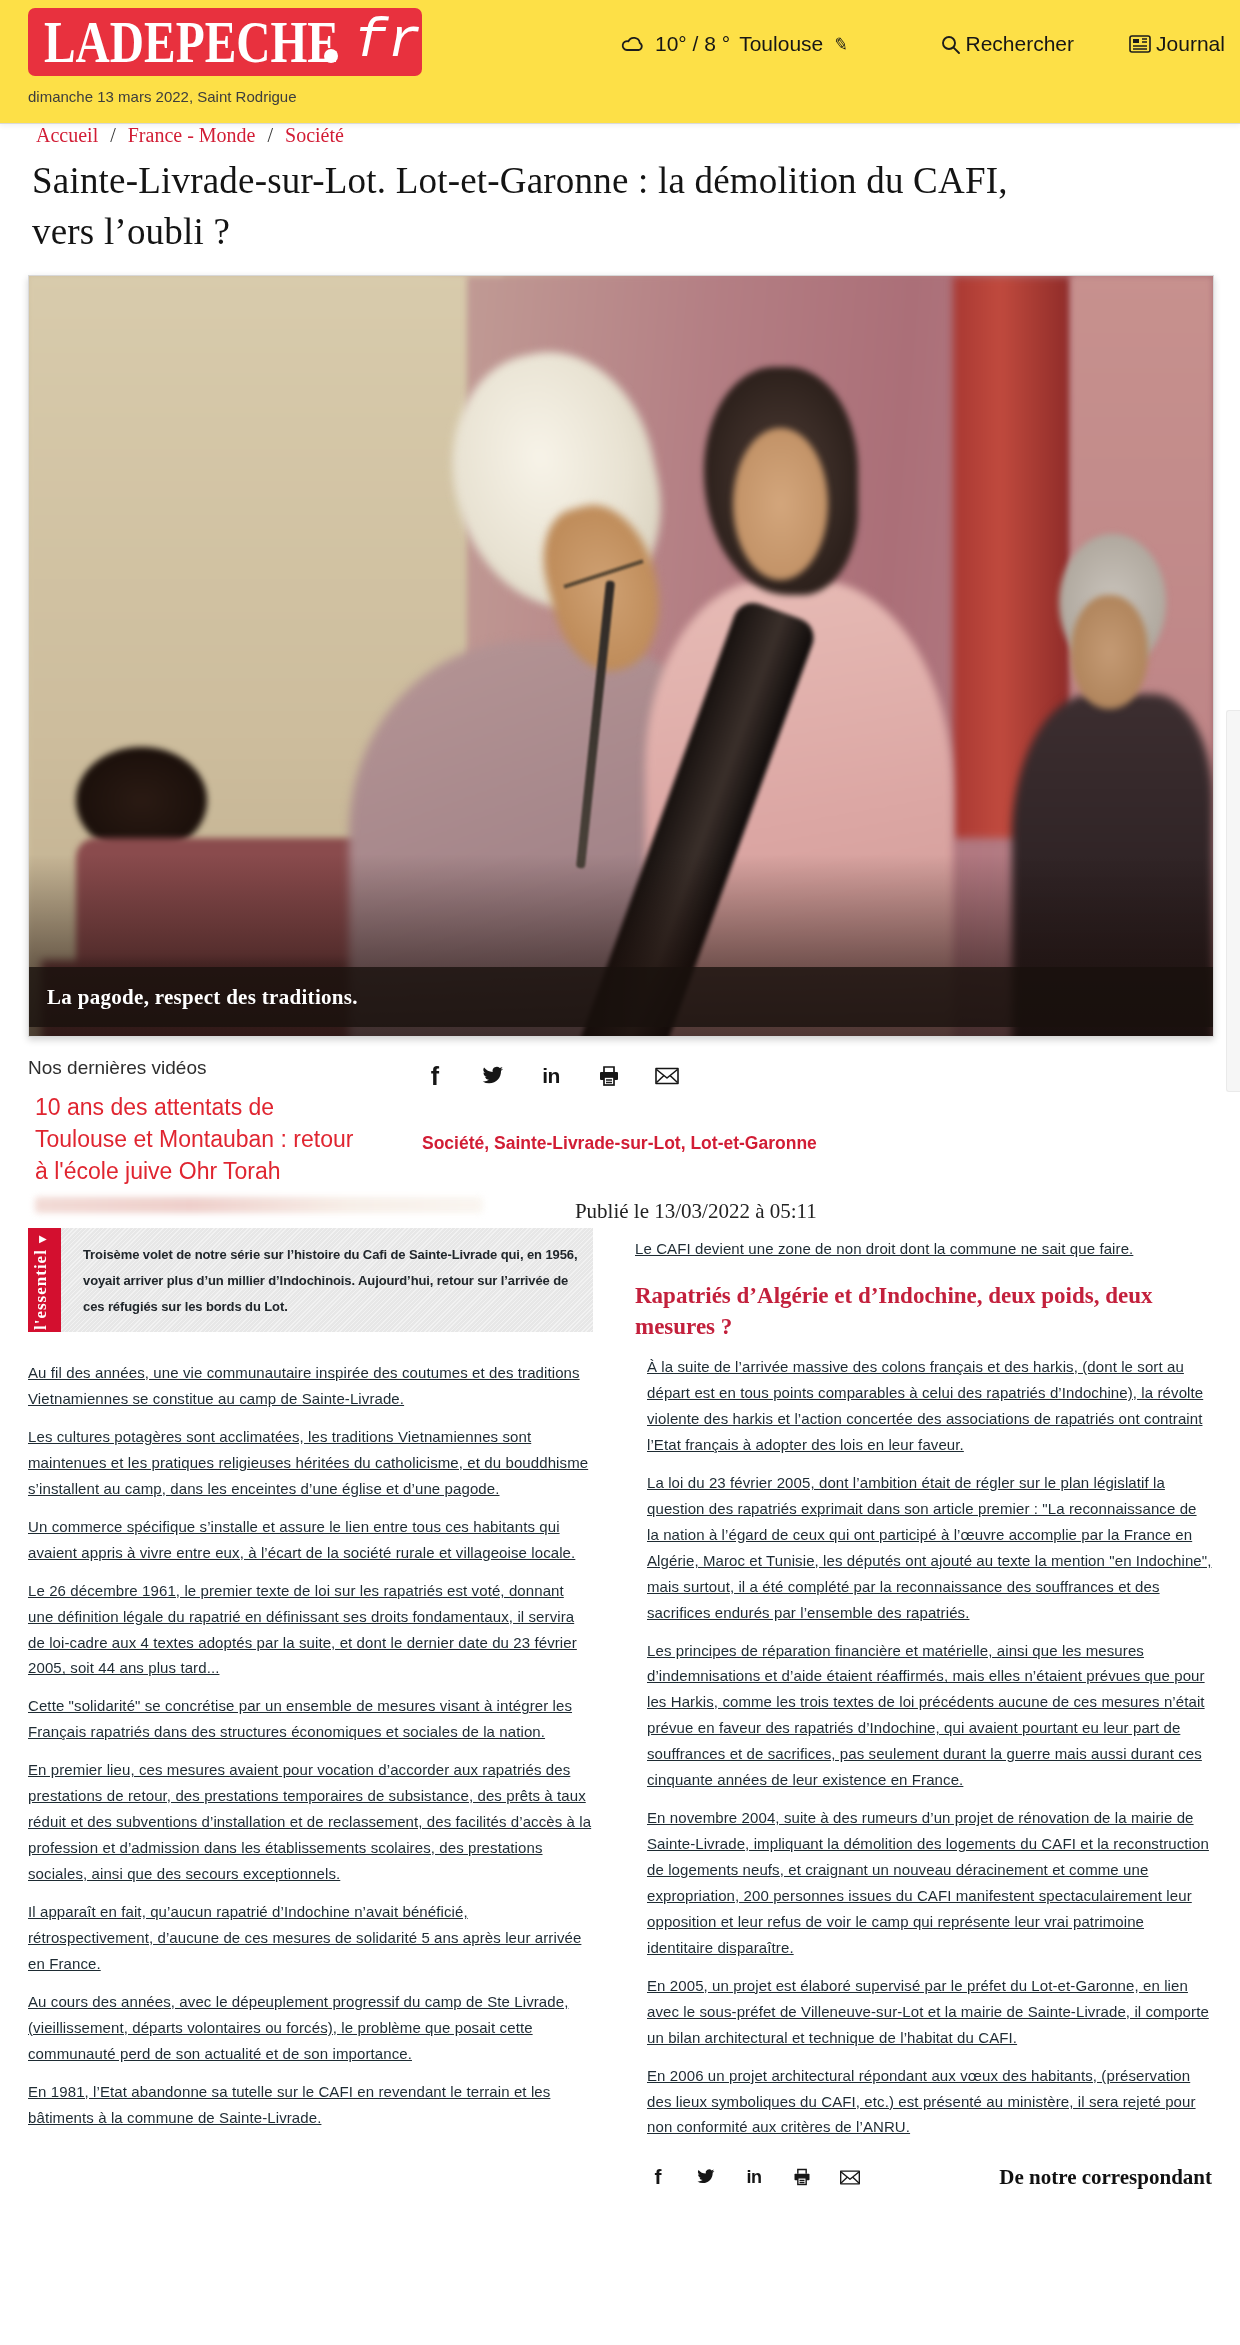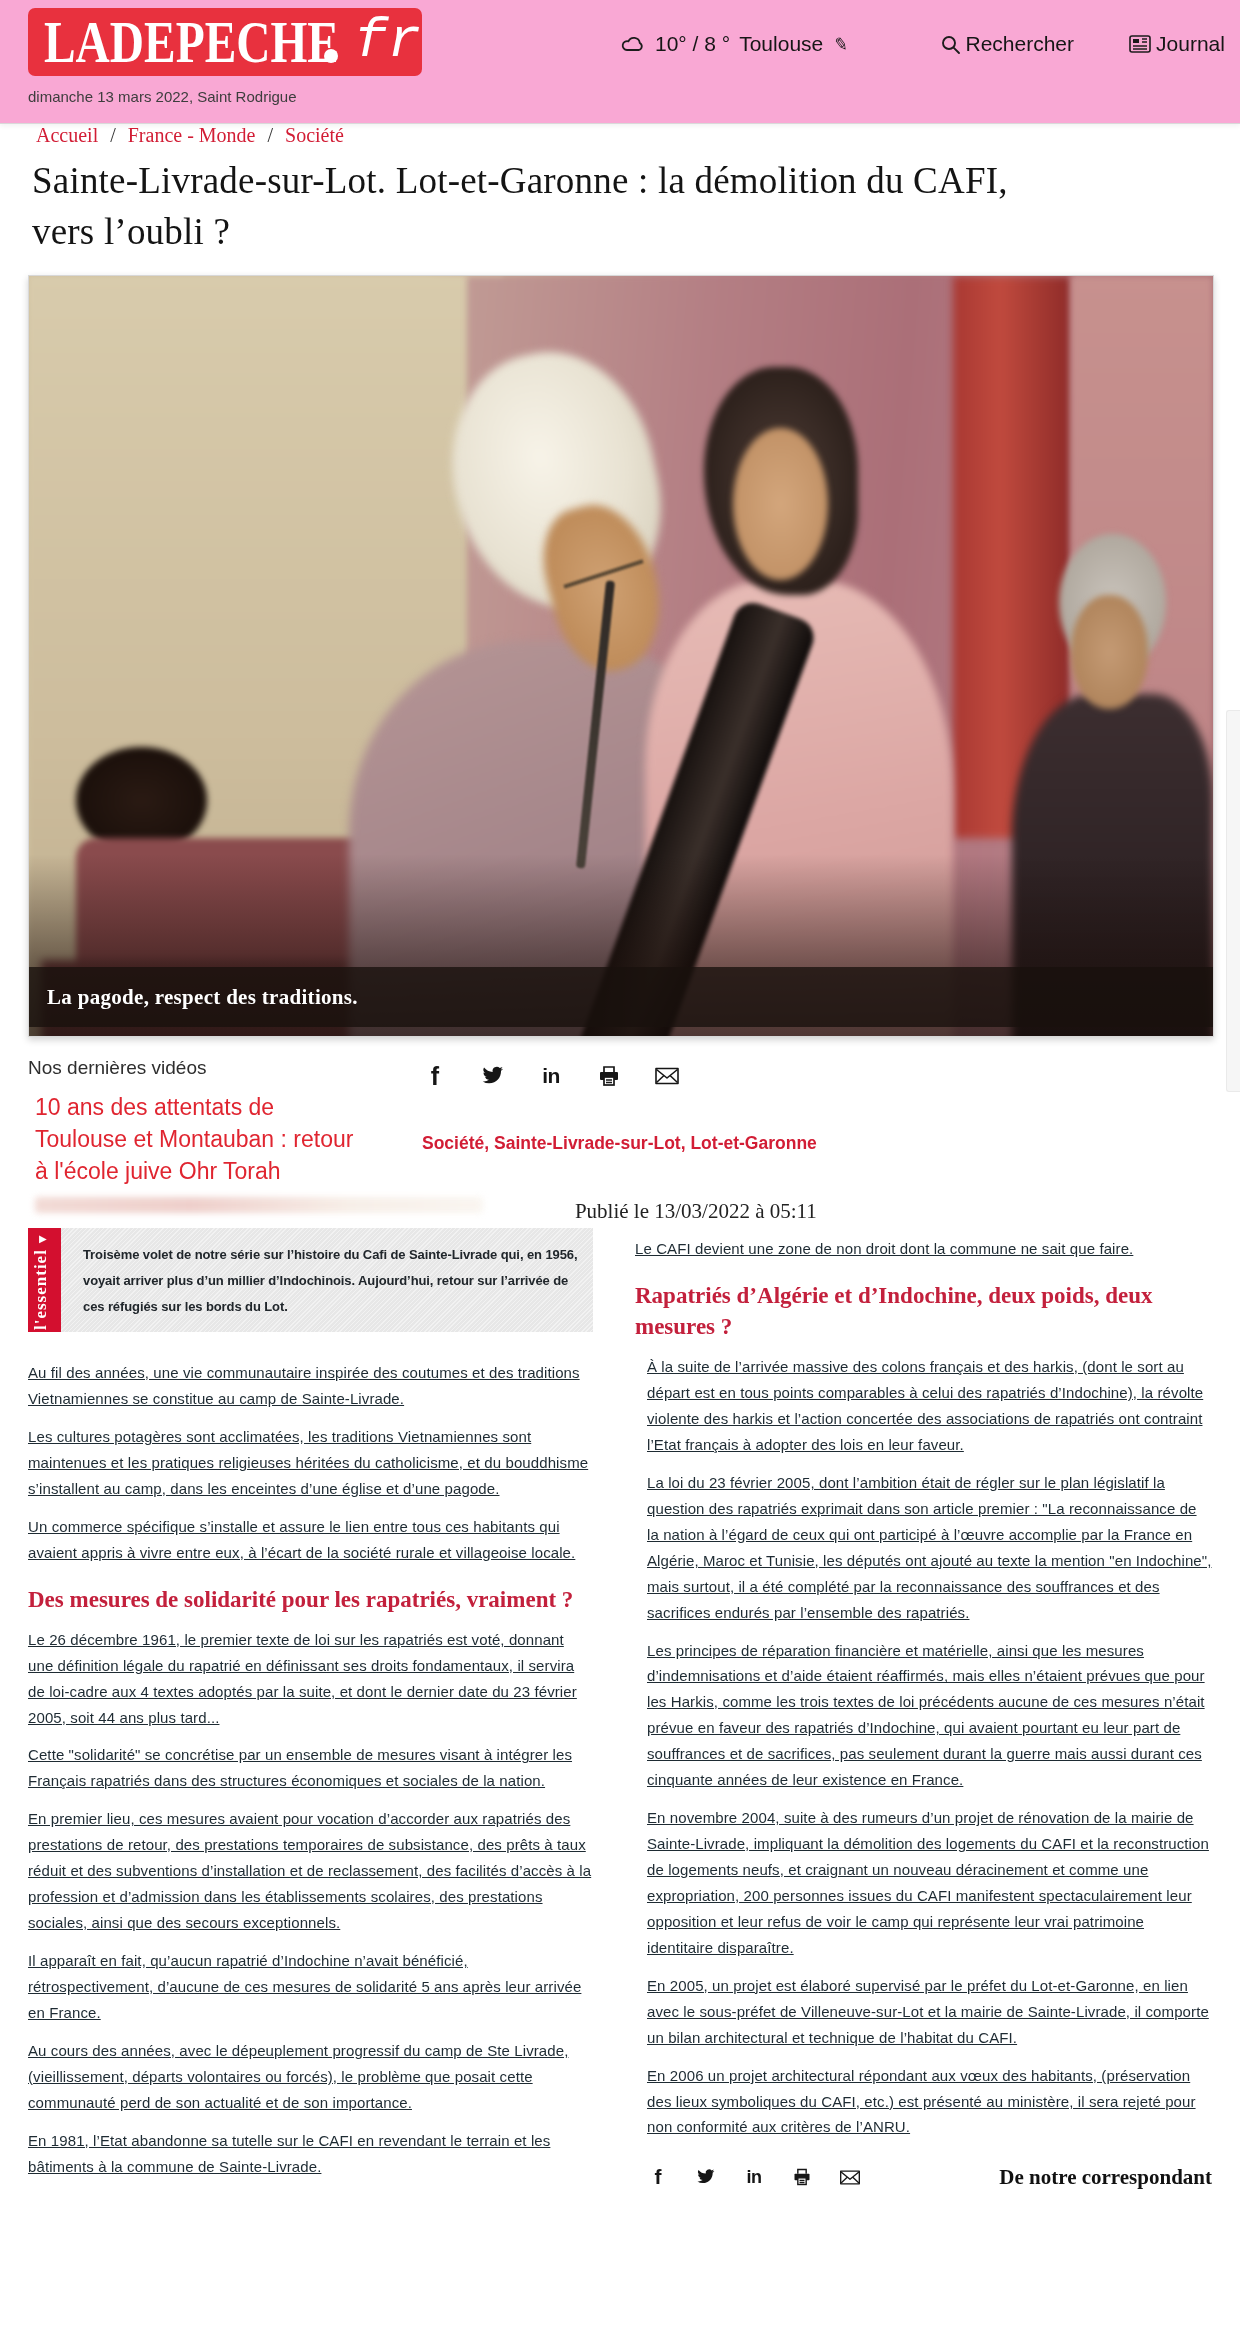--- a/index.html
+++ b/index.html
@@ -2,21 +2,21 @@
 <html><head>
 <meta charset="utf-8">
 <style>
   html,body{margin:0;padding:0;}
   body{
     width:1240px;height:2345px;overflow:hidden;position:relative;
     background:#ffffff;color:#1e2b33;
     font-family:"Liberation Sans", sans-serif;
   }
   
-  .header{position:relative;height:123px;background:#f9a8d4;border-bottom:1px solid #d9d9d9;box-shadow:0 2px 5px rgba(0,0,0,0.06);}
+  .header{position:relative;height:123px;background:#fde047;border-bottom:1px solid #d9d9d9;box-shadow:0 2px 5px rgba(0,0,0,0.06);}
   .logo{position:absolute;left:28px;top:8px;width:394px;height:68px;background:#e8313e;border-radius:7px;}
   .logo-main{position:absolute;left:16px;top:3px;font-family:"Liberation Serif",serif;font-weight:700;font-size:60px;line-height:62px;color:#fff;transform:scaleX(0.79);transform-origin:left center;letter-spacing:0;}
   .logo-dot{position:absolute;left:296px;bottom:13px;width:14px;height:14px;border-radius:50%;background:#fff;}
   .logo-fr{position:absolute;left:318px;top:2px;font-family:Liberation Mono, monospace;font-style:italic;font-size:56px;line-height:62px;color:#fff;margin-left:8px;}
   .date-line{position:absolute;left:28px;top:88px;font-size:15px;color:#3d3d3d;}
   .header-right{position:absolute;top:32px;left:620px;display:flex;align-items:center;font-size:21px;color:#161616;}
   .hgroup{display:flex;align-items:center;gap:4px;cursor:pointer;}
   .weather{gap:9px;}
   .search{margin-left:92px;}
   .journal{margin-left:54px;}
@@ -215,21 +215,20 @@
       <div class="essentiel">
         <div class="essentiel-band">
           <span class="essentiel-arrow">▶</span>
           <span class="essentiel-label">l'essentiel</span>
         </div>
         <div class="essentiel-box">Troisème volet de notre série sur l’histoire du Cafi de Sainte-Livrade qui, en 1956, voyait arriver plus d’un millier d’Indochinois. Aujourd’hui, retour sur l’arrivée de ces réfugiés sur les bords du Lot.</div>
       </div>
       <p class="p">Au fil des années, une vie communautaire inspirée des coutumes et des traditions Vietnamiennes se constitue au camp de Sainte-Livrade.</p>
       <p class="p">Les cultures potagères sont acclimatées, les traditions Vietnamiennes sont maintenues et les pratiques religieuses héritées du catholicisme, et du bouddhisme s’installent au camp, dans les enceintes d’une église et d’une pagode.</p>
       <p class="p">Un commerce spécifique s’installe et assure le lien entre tous ces habitants qui avaient appris à vivre entre eux, à l’écart de la société rurale et villageoise locale.</p>
-      <h2 class="h2red">Des mesures de solidarité pour les rapatriés, vraiment ?</h2>
       <p class="p">Le 26 décembre 1961, le premier texte de loi sur les rapatriés est voté, donnant une définition légale du rapatrié en définissant ses droits fondamentaux, il servira de loi-cadre aux 4 textes adoptés par la suite, et dont le dernier date du 23 février 2005, soit 44 ans plus tard...</p>
       <p class="p">Cette "solidarité" se concrétise par un ensemble de mesures visant à intégrer les Français rapatriés dans des structures économiques et sociales de la nation.</p>
       <p class="p">En premier lieu, ces mesures avaient pour vocation d’accorder aux rapatriés des prestations de retour, des prestations temporaires de subsistance, des prêts à taux réduit et des subventions d’installation et de reclassement, des facilités d’accès à la profession et d’admission dans les établissements scolaires, des prestations sociales, ainsi que des secours exceptionnels.</p>
       <p class="p">Il apparaît en fait, qu’aucun rapatrié d’Indochine n’avait bénéficié, rétrospectivement, d’aucune de ces mesures de solidarité 5 ans après leur arrivée en France.</p>
       <p class="p">Au cours des années, avec le dépeuplement progressif du camp de Ste Livrade, (vieillissement, départs volontaires ou forcés), le problème que posait cette communauté perd de son actualité et de son importance.</p>
       <p class="p">En 1981, l’Etat abandonne sa tutelle sur le CAFI en revendant le terrain et les bâtiments à la commune de Sainte-Livrade.</p>
     </div>
 
     <div class="col-right">
       <p class="p">Le CAFI devient une zone de non droit dont la commune ne sait que faire.</p>

